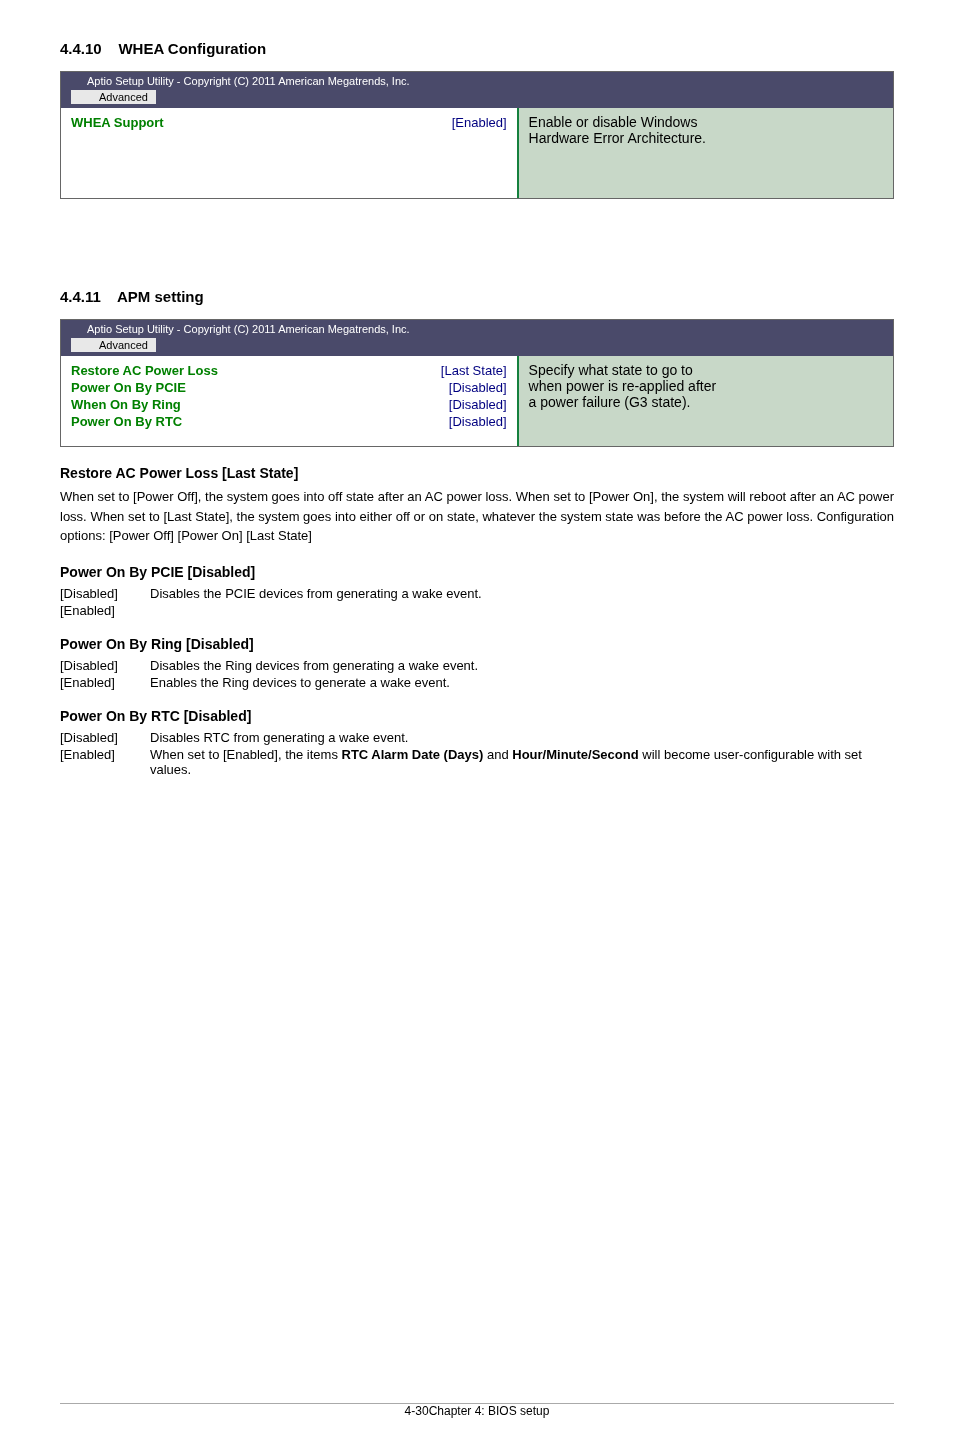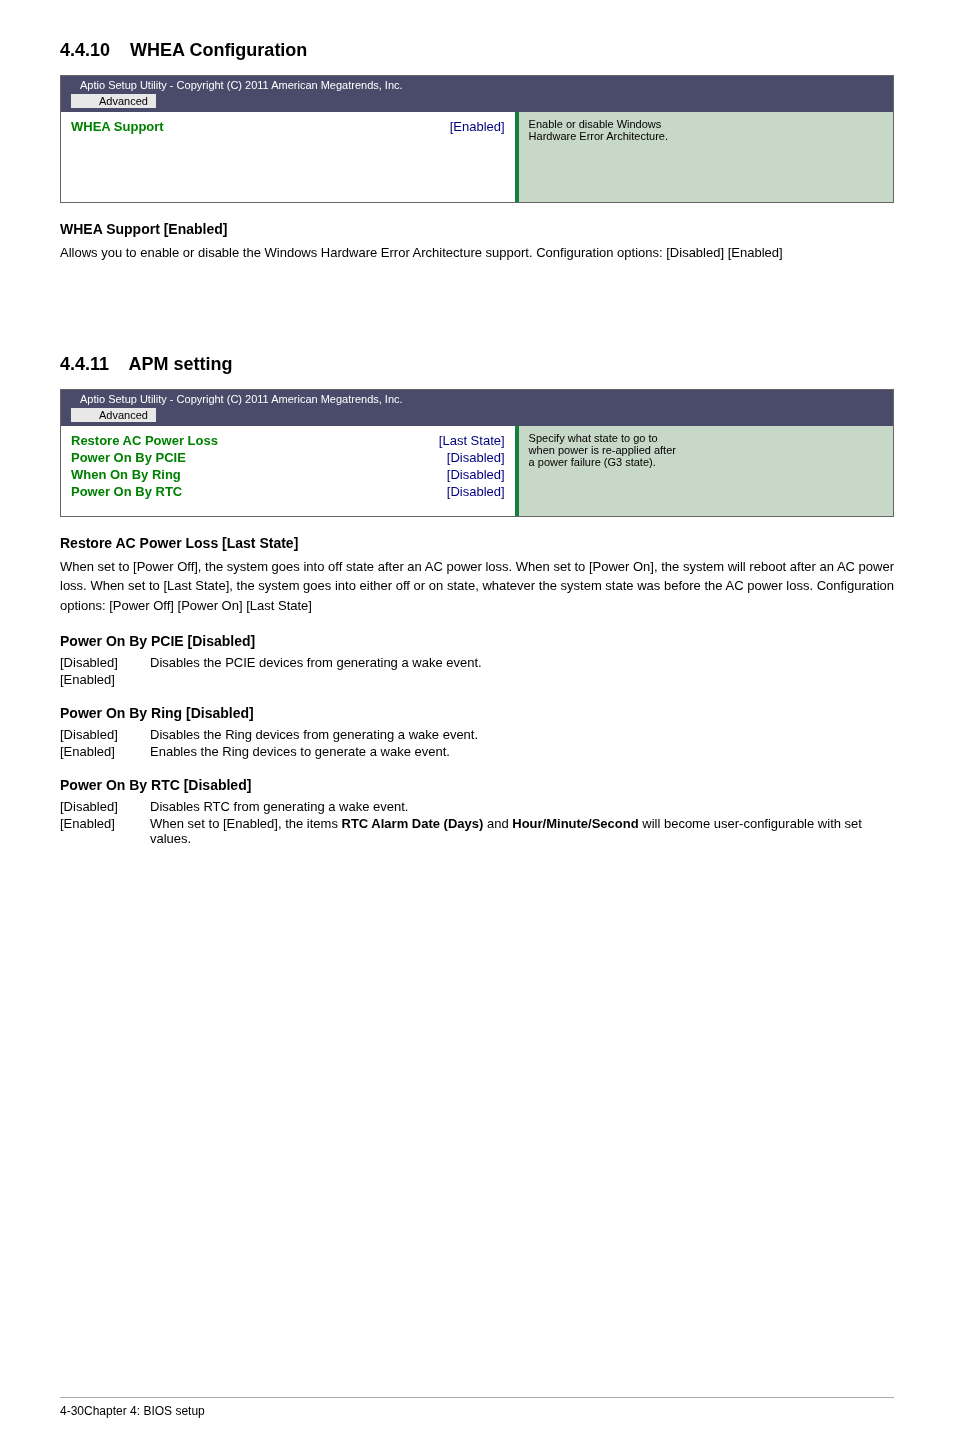--- a/index.html
+++ b/index.html
@@ -8,29 +8,29 @@
       font-size: 13px;
       background: #fff;
       color: #000;
       width: 954px;
       min-height: 1438px;
       padding: 40px 60px 60px 60px;
     }
 
     
     .section-title {
-      font-size: 18px;
+      font-size: 15px;
       font-weight: bold;
       margin-bottom: 14px;
       border-bottom: none;
     }
     .bios-header {
       background: #4a4a6a;
       color: #fff;
-      padding: 3px 19px;
+      padding: 3px 26px;
       font-size: 11px;
     }
     .bios-tab-row {
       background: #4a4a6a;
       padding: 0 10px 4px 10px;
       display: flex;
       gap: 4px;
     }
     .bios-tab {
       background: #c8c8d8;
@@ -45,27 +45,27 @@
       padding-left: 28px;
     }
     .bios-body {
       display: flex;
       min-height: 90px;
       background: #fff;
     }
     .bios-left {
       flex: 0 0 55%;
       padding: 6px 10px;
-      border-right: 4px solid #15803d;
+      border-right: 2px solid #15803d;
     }
     .bios-right {
       flex: 1;
       padding: 6px 10px;
       background: #c8d8c8;
-      font-size: 11px;
+      font-size: 14px;
       color: #000;
     }
     .bios-row {
       display: flex;
       justify-content: space-between;
       padding: 1px 0;
     }
     .bios-row-label {
       color: #008000;
       font-weight: bold;
@@ -120,24 +120,23 @@
       flex: 1;
     }
 
     
     .footer {
       position: fixed;
       bottom: 20px;
       left: 60px;
       right: 60px;
       display: flex;
-      justify-content: flex-start;
+      justify-content: center;
       font-size: 12px;
       border-top: 1px solid #aaa;
-      padding-top: 6px;
     }
 
     .section-gap {
       margin-top: 23px;
     }
 
     .dashed-border-box {
       border: 2px dashed #aaa;
       margin-bottom: 18px;
     }
@@ -171,24 +170,20 @@
           <span class="bios-row-label">WHEA Support</span>
           <span class="bios-row-value">[Enabled]</span>
         </div>
       </div>
       <div class="bios-right">
         Enable or disable Windows<br>Hardware Error Architecture.
       </div>
     </div>
   </div>
 
-  <div>
-    <h3 class="subsection-title">WHEA Support [Enabled]</h3>
-    <p class="body-text">Allows you to enable or disable the Windows Hardware Error Architecture support. Configuration options: [Disabled] [Enabled]</p>
-  </div>
 </div>
 
 <div style="height: 60px;"></div>
 
 <div class="section-gap">
   <h2 class="section-title">
     <span>4.4.11</span>&nbsp;&nbsp;&nbsp;
     <span>APM setting</span>
   </h2>
 

